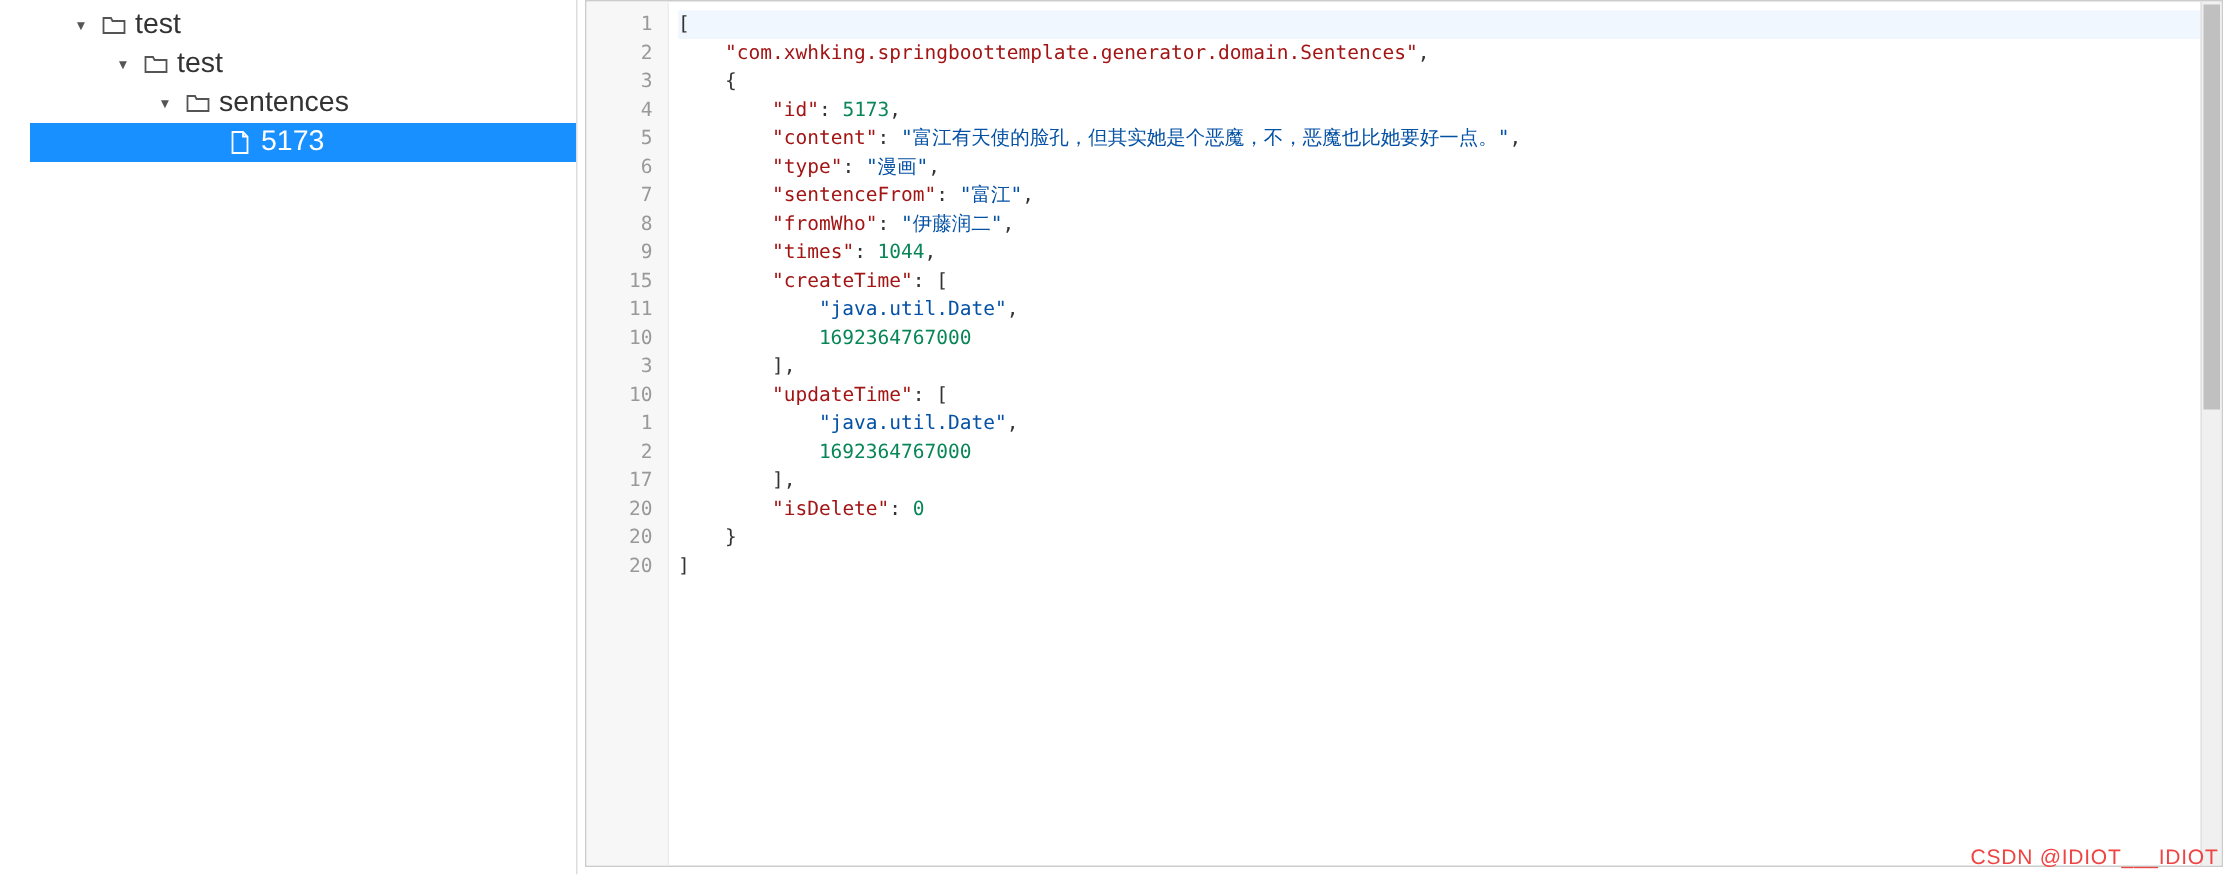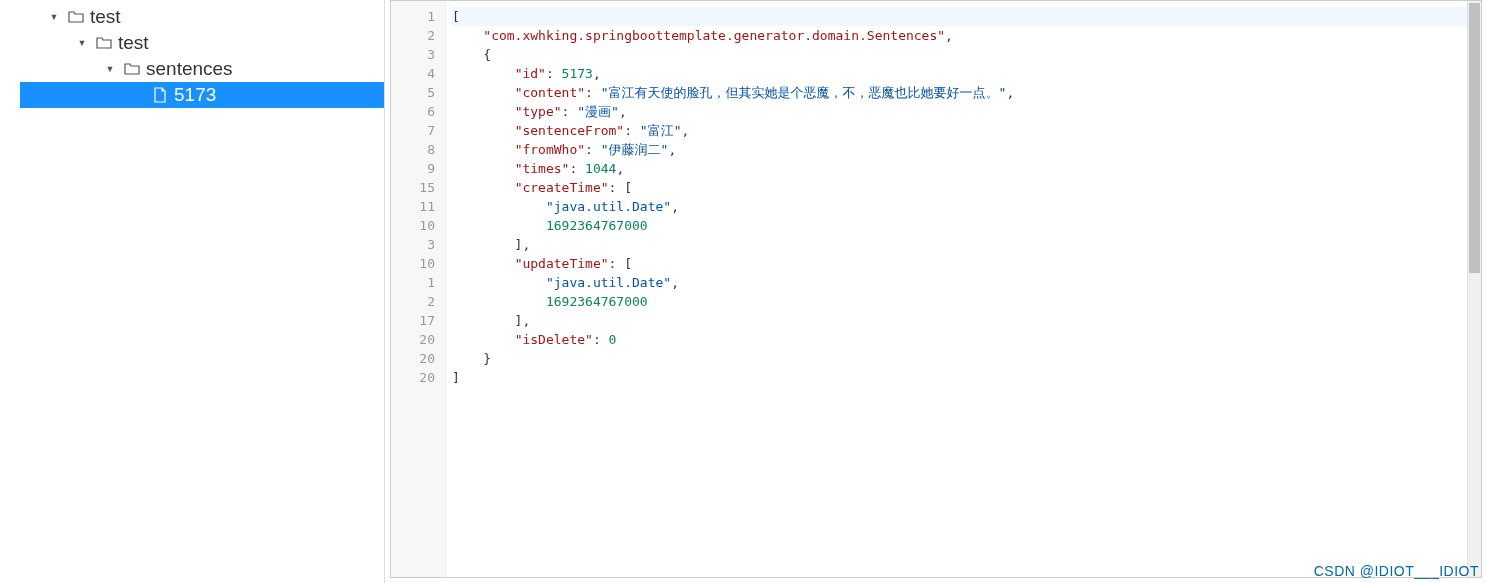--- a/index.html
+++ b/index.html
@@ -22,21 +22,21 @@
 .code { flex: 1; padding: 6px 0 6px 6px; font-family: Consolas, monospace; font-size: 13px; line-height: 19px; white-space: pre; overflow: auto; }
 .code-line { height: 19px; }
 .cursor-line { background: #f0f7ff; }
 .key { color: #a31515; }
 .str { color: #0451a5; }
 .num { color: #098658; }
 .pun { color: #333; }
 .cls { color: #a31515; }
 .scroll-track { position: absolute; right: 0; top: 0; bottom: 0; width: 14px; background: #f0f0f0; border-left: 1px solid #e0e0e0; }
 .scroll-thumb { position: absolute; left: 1px; right: 1px; top: 2px; height: 270px; background: #c0c0c0; }
-.watermark { position: absolute; right: 8px; bottom: 4px; color: #0369a1; font-size: 14px; letter-spacing: 0.5px; }
+.watermark { position: absolute; right: 8px; bottom: 4px; color: #ef4444; font-size: 14px; letter-spacing: 0.5px; }
 svg.folder { stroke: #555; fill: none; stroke-width: 1.2; }
 svg.file-ico { stroke: #555; fill: none; stroke-width: 1.2; }
 </style>
 </head>
 <body>
 
 <div class="sidebar">
   <div class="sidebar-inner" id="tree">
       <div class="tree-item" style="padding-left: 28px;">
         <span class="arrow">▼</span>

